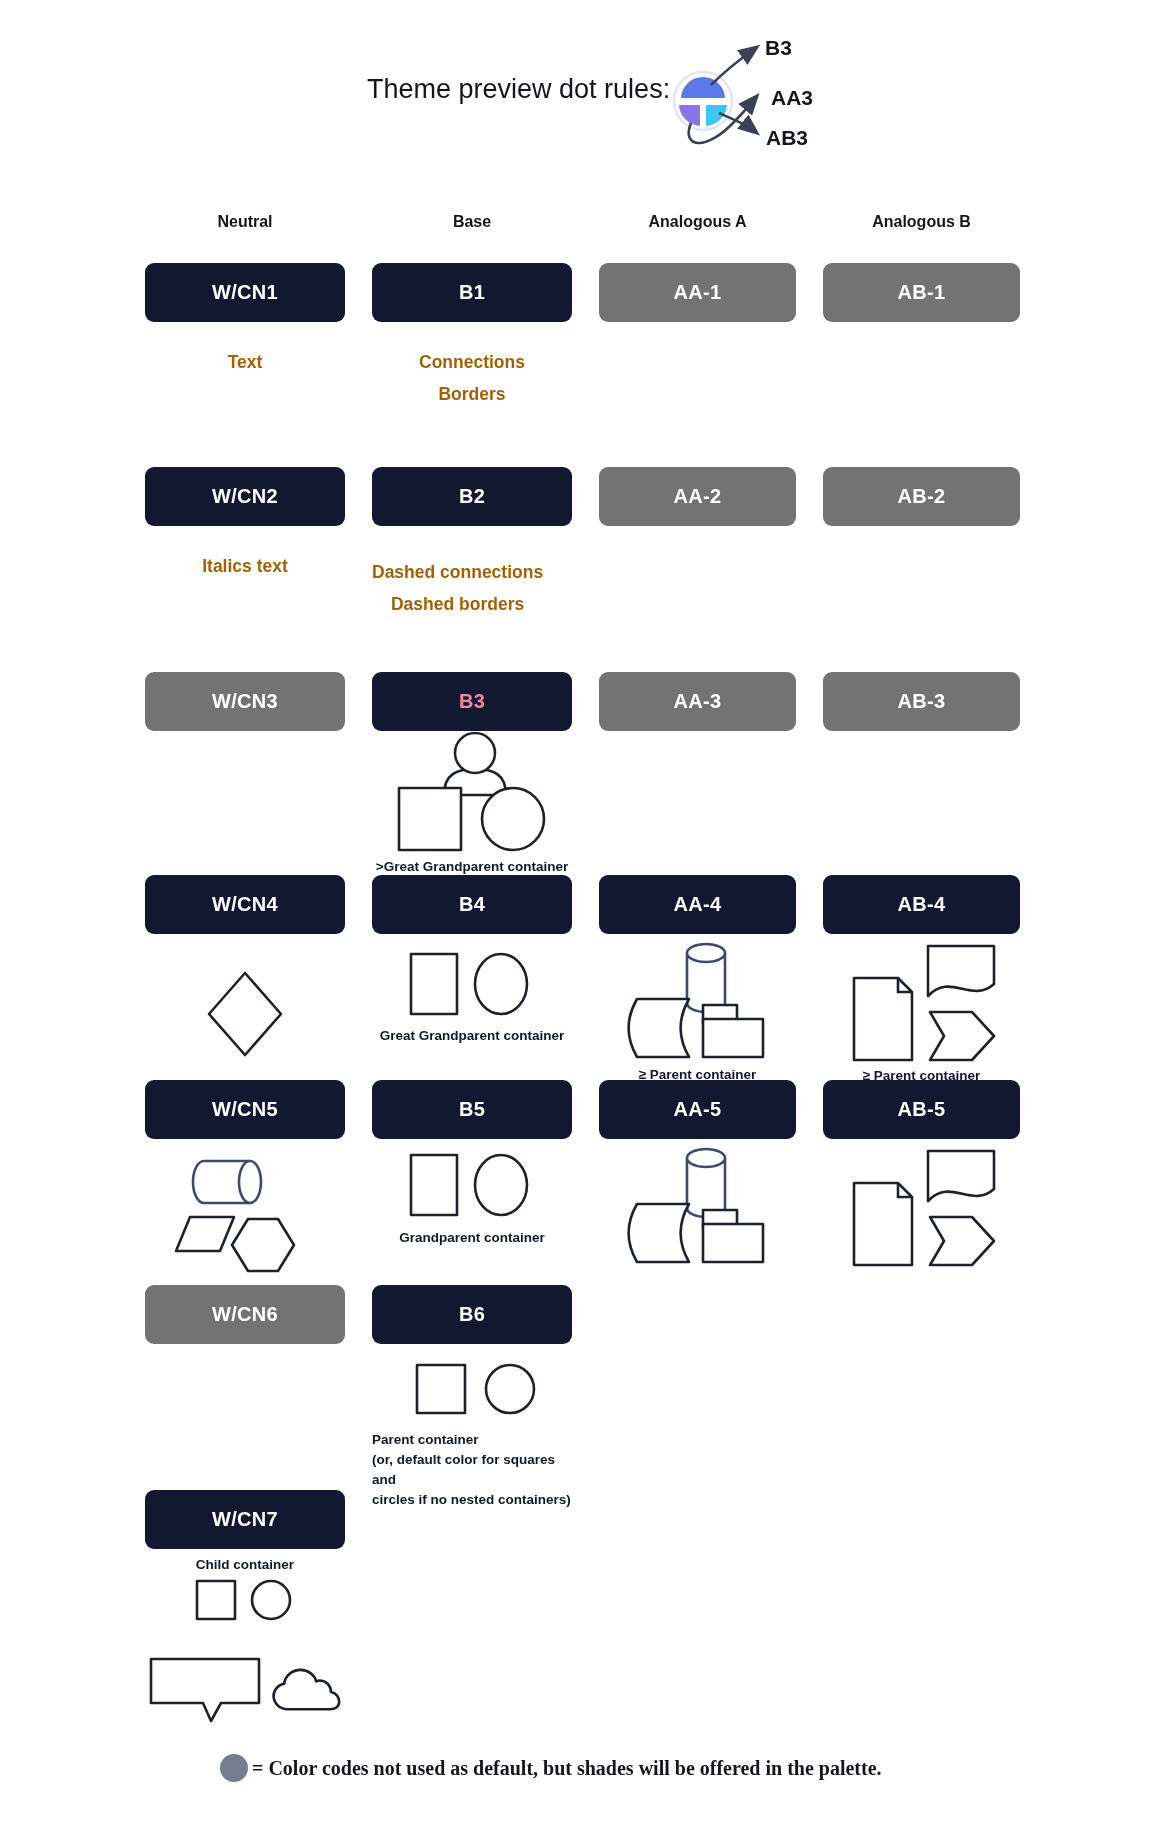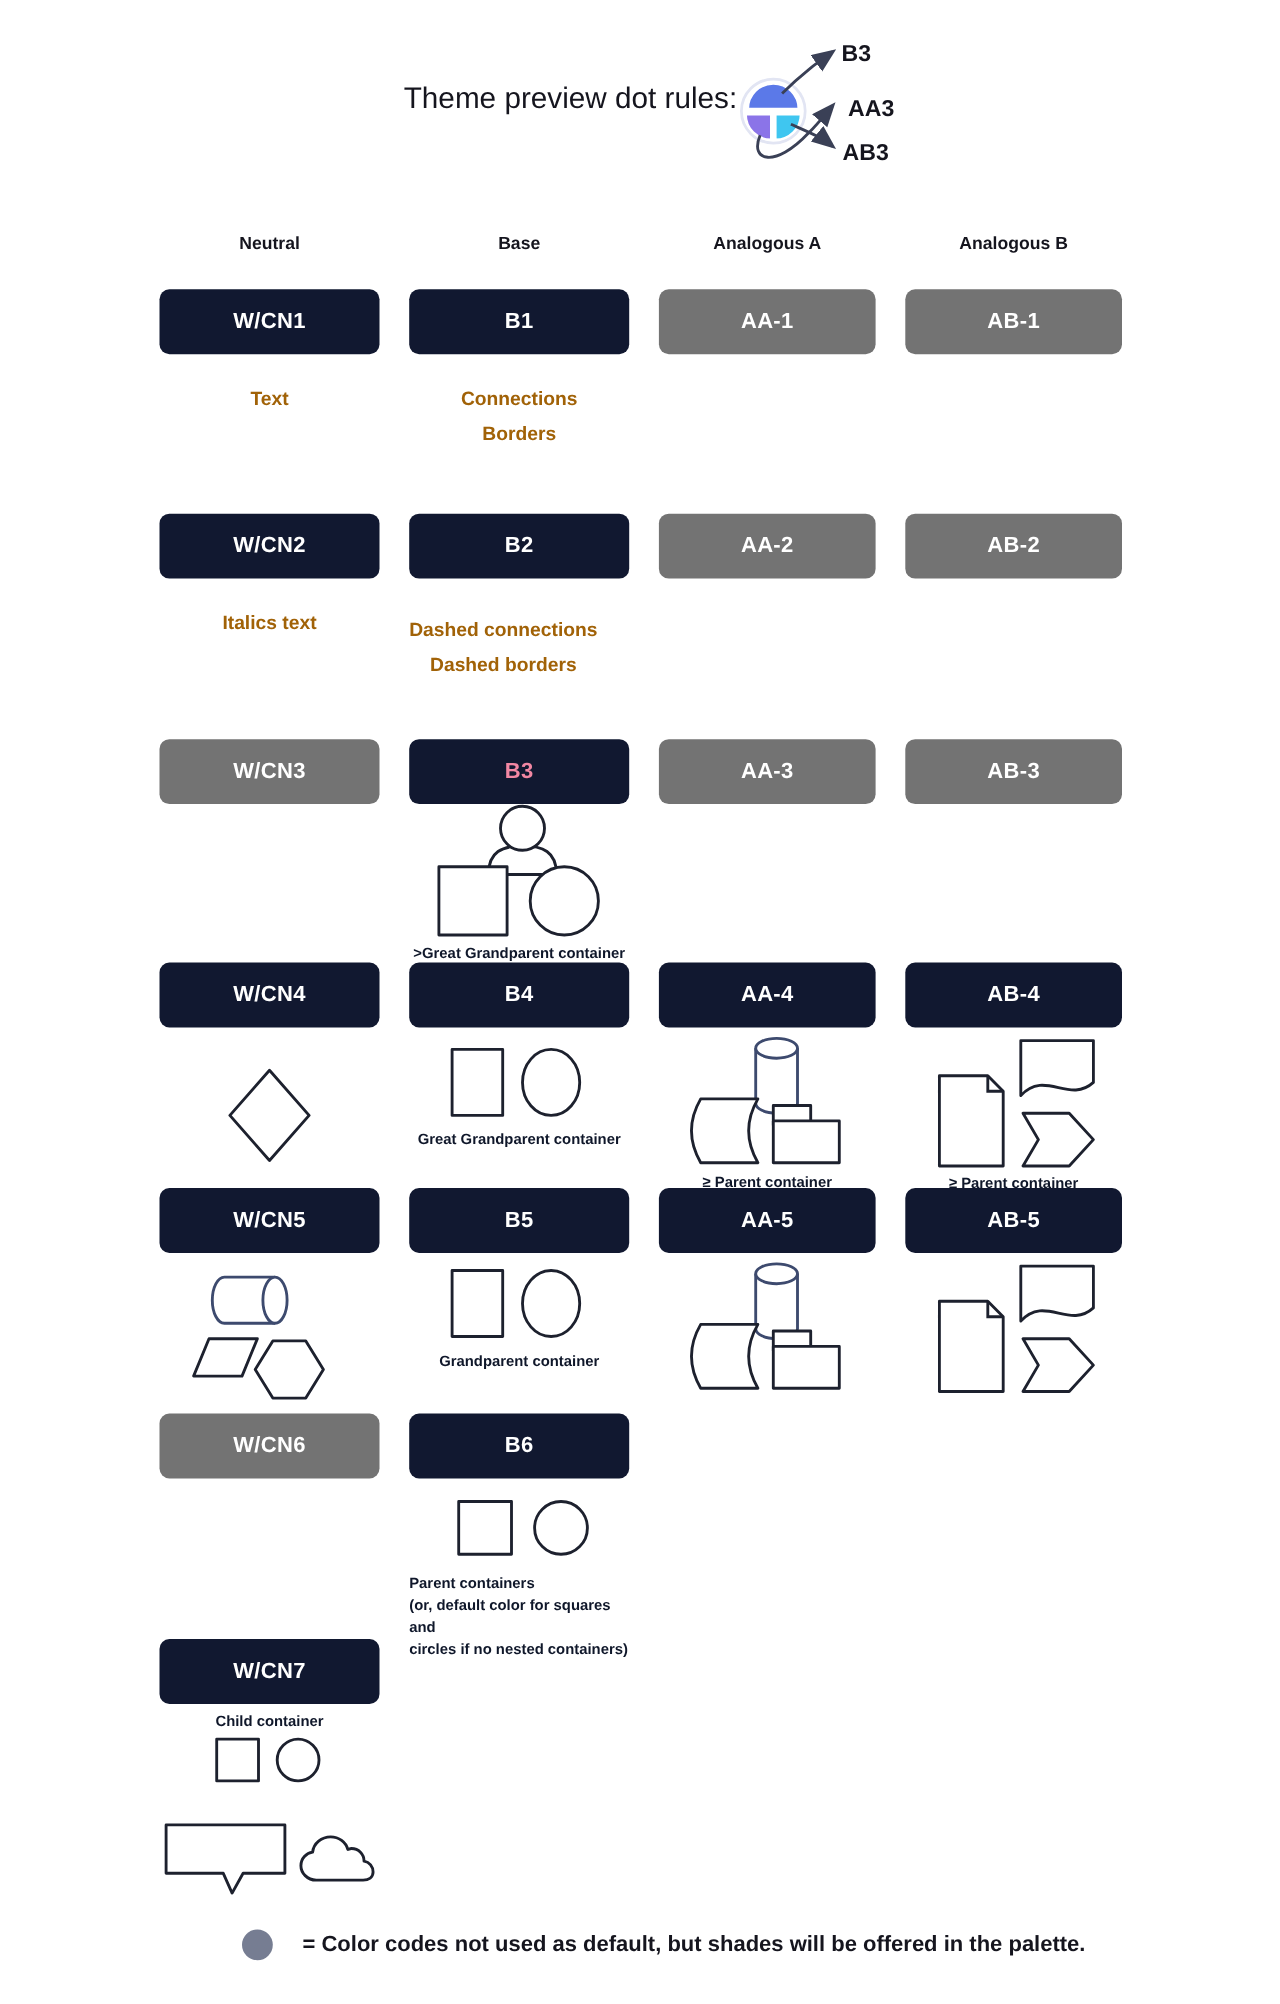--- a/index.html
+++ b/index.html
@@ -25,21 +25,21 @@
   .swatch.gray{background:#737373;}
   .swatch .pink{color:#f287a3;}
   .cap-lg{font-size:17.5px;font-weight:bold;text-align:center;line-height:32px;margin-top:24px;color:#a16207;}
   .cap-lg.left{align-self:flex-start;text-align:center;margin-top:30px;}
   .cap-sm{font-size:13.5px;font-weight:bold;text-align:center;line-height:20px;color:#0f172a;}
   .cap-sm.left{align-self:flex-start;text-align:left;}
   svg.shape{display:block;}
   .outline{fill:#ffffff;stroke:#1d212e;stroke-width:2.6;stroke-linejoin:round;}
   .outline-navy{fill:#ffffff;stroke:#3d4a6e;stroke-width:2.6;stroke-linejoin:round;}
   .nofill{fill:none;}
-  .legend{left:220px;top:1754px;display:flex;align-items:center;gap:27px;}
+  .legend{left:220px;top:1754px;display:flex;align-items:center;gap:4px;font-family:Liberation Serif, serif;}
   .legend-dot{width:28px;height:28px;border-radius:50%;background:#767d92;flex:0 0 auto;}
   .legend-text{font-size:20px;font-weight:bold;color:#15151e;}
   .arrow{fill:none;stroke:#3a4056;stroke-width:2.6;}
   .dot-label{font-size:21px;font-weight:600;fill:#15151e;}
 </style>
 </head>
 <body>
 
 <div class="abs title">Theme preview dot rules:</div>
 
@@ -259,21 +259,21 @@
   </div>
   <div class="cell">
     <div class="swatch dark">
         <span>B6</span>
       </div>
     <svg class="shape" style="margin-top:18px" width="150" height="56" viewBox="0 0 150 56">
       <rect class="outline" x="20" y="3" width="48" height="48"></rect>
       <circle class="outline" cx="113" cy="27" r="24"></circle>
     </svg>
     <div class="cap-sm left" style="margin-top:12px">
-      <div>Parent containers</div>
+      <div>Parent container</div>
       <div>(or, default color for squares and</div>
       <div>circles if no nested containers)</div>
     </div>
   </div>
   <div></div>
   <div></div>
 </div>
 
 <div class="grid-row" style="top:1490px">
   <div class="cell">

